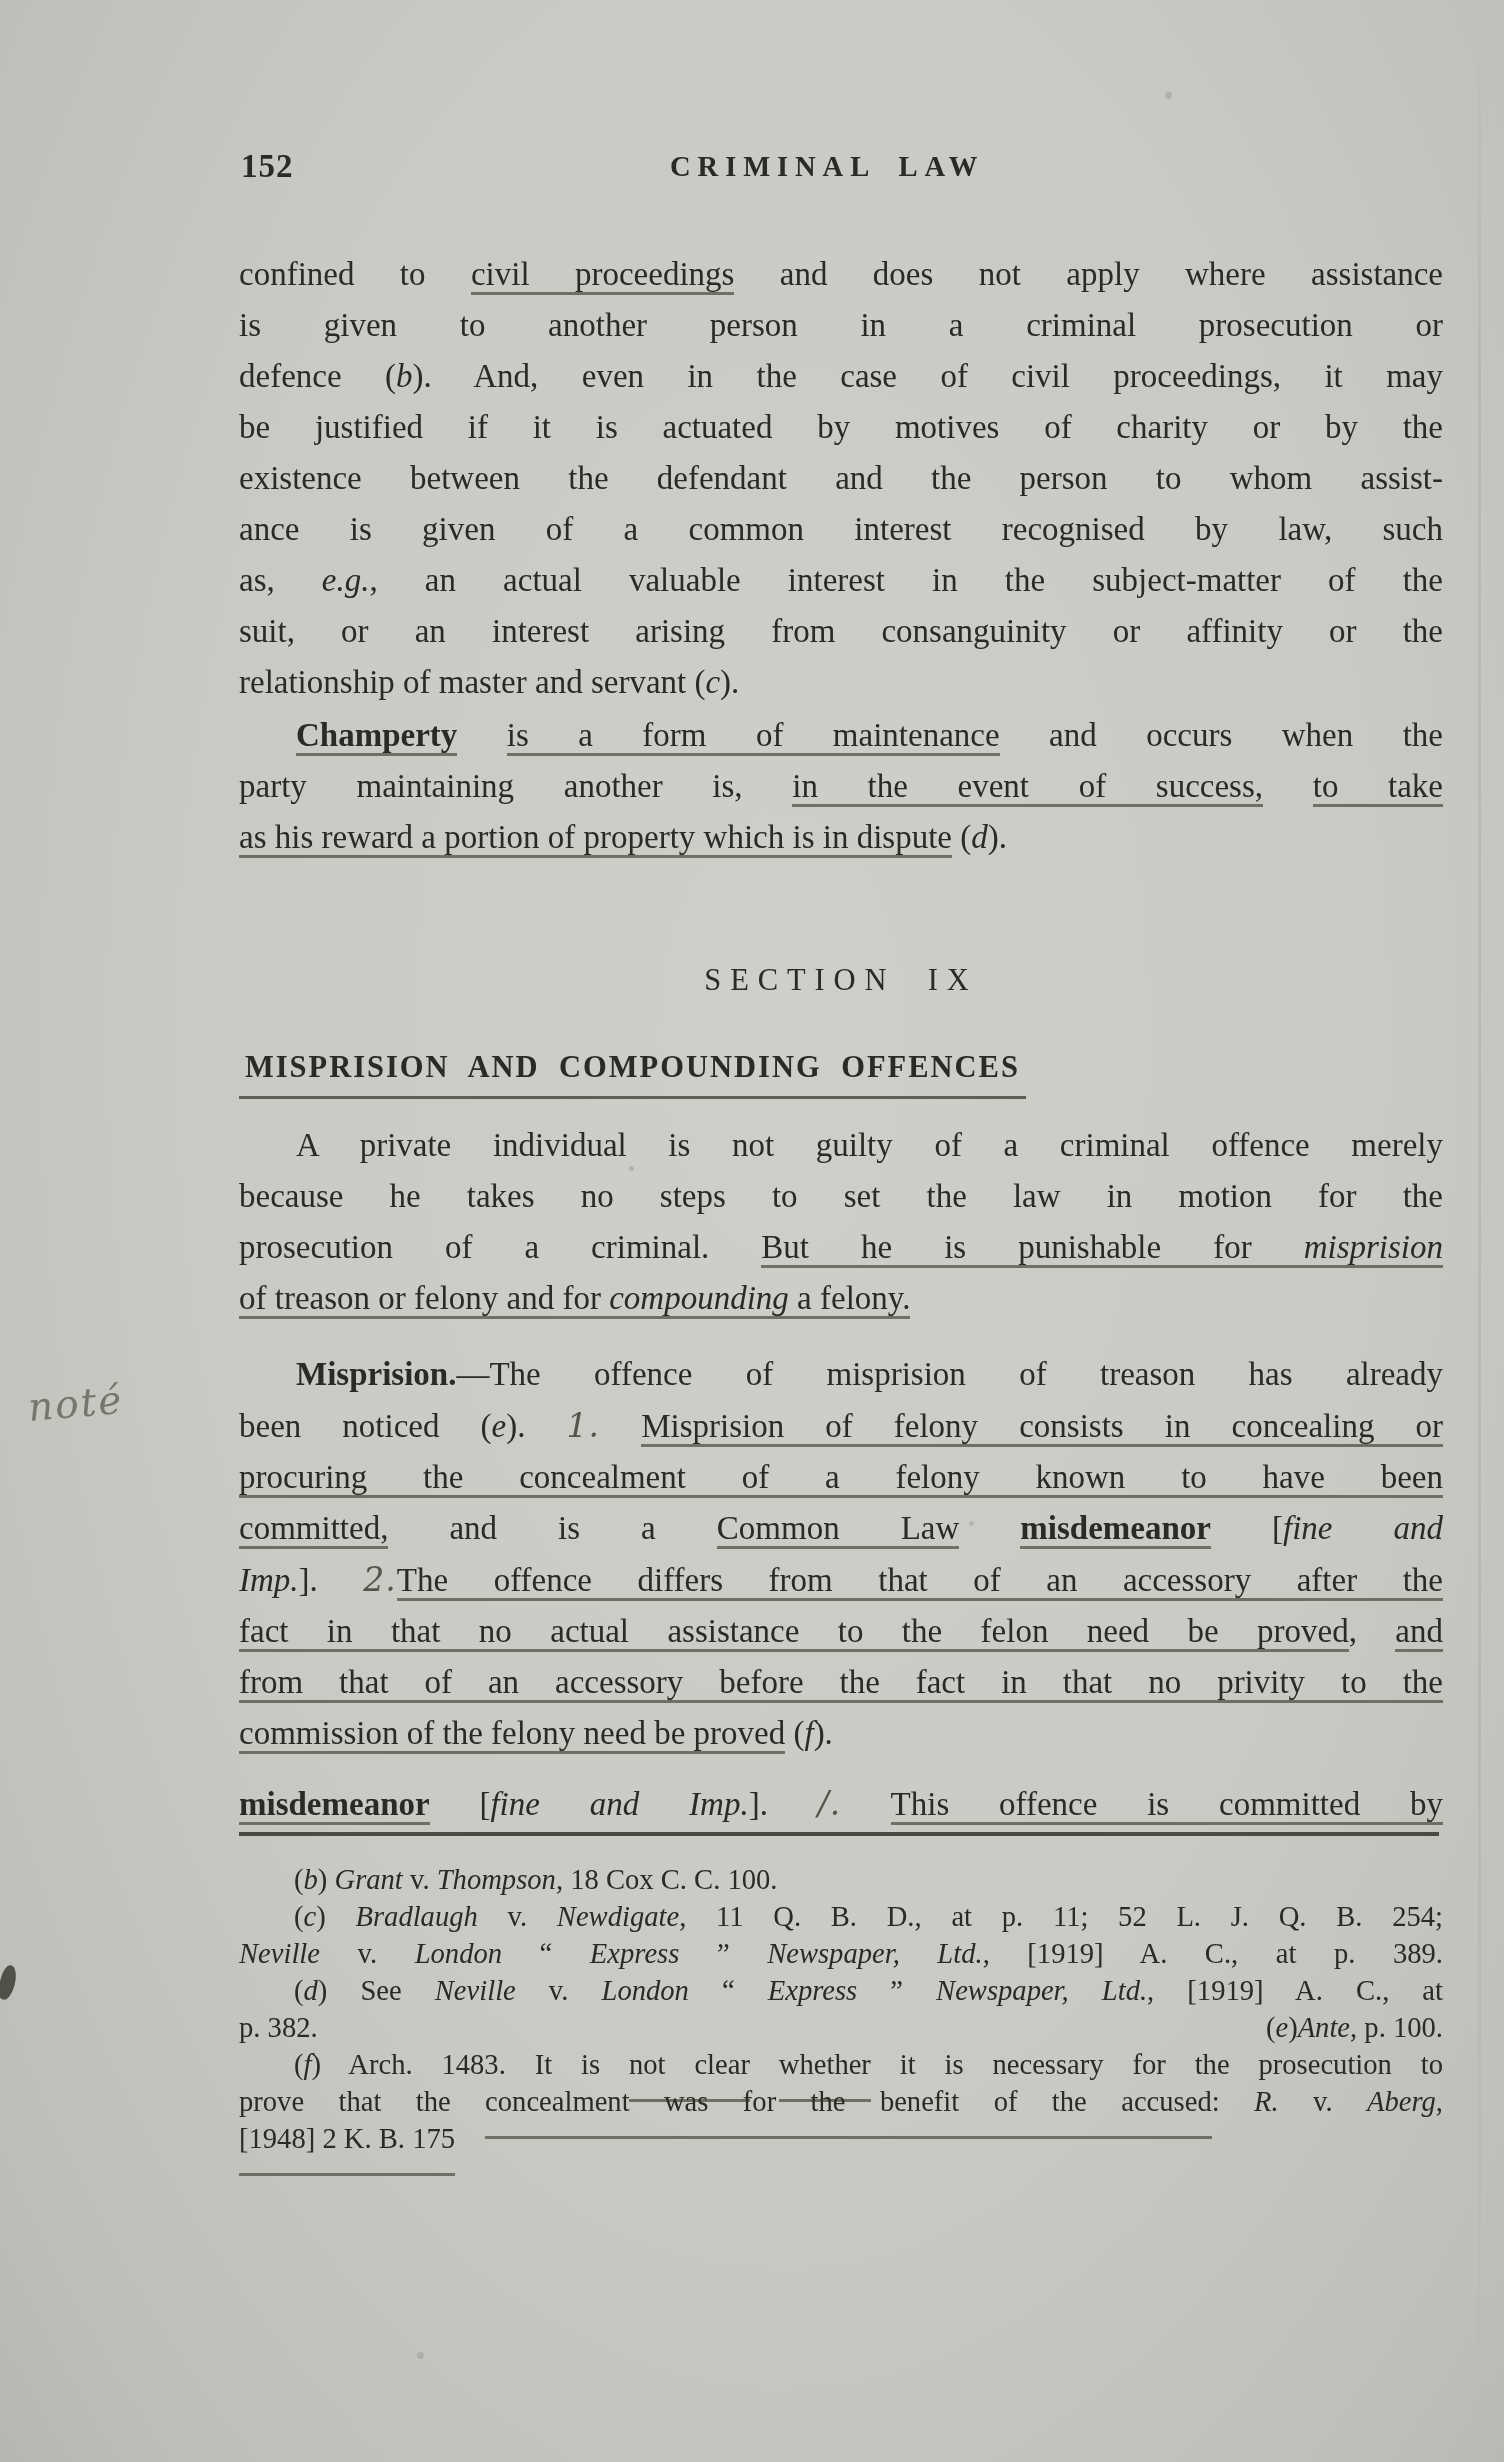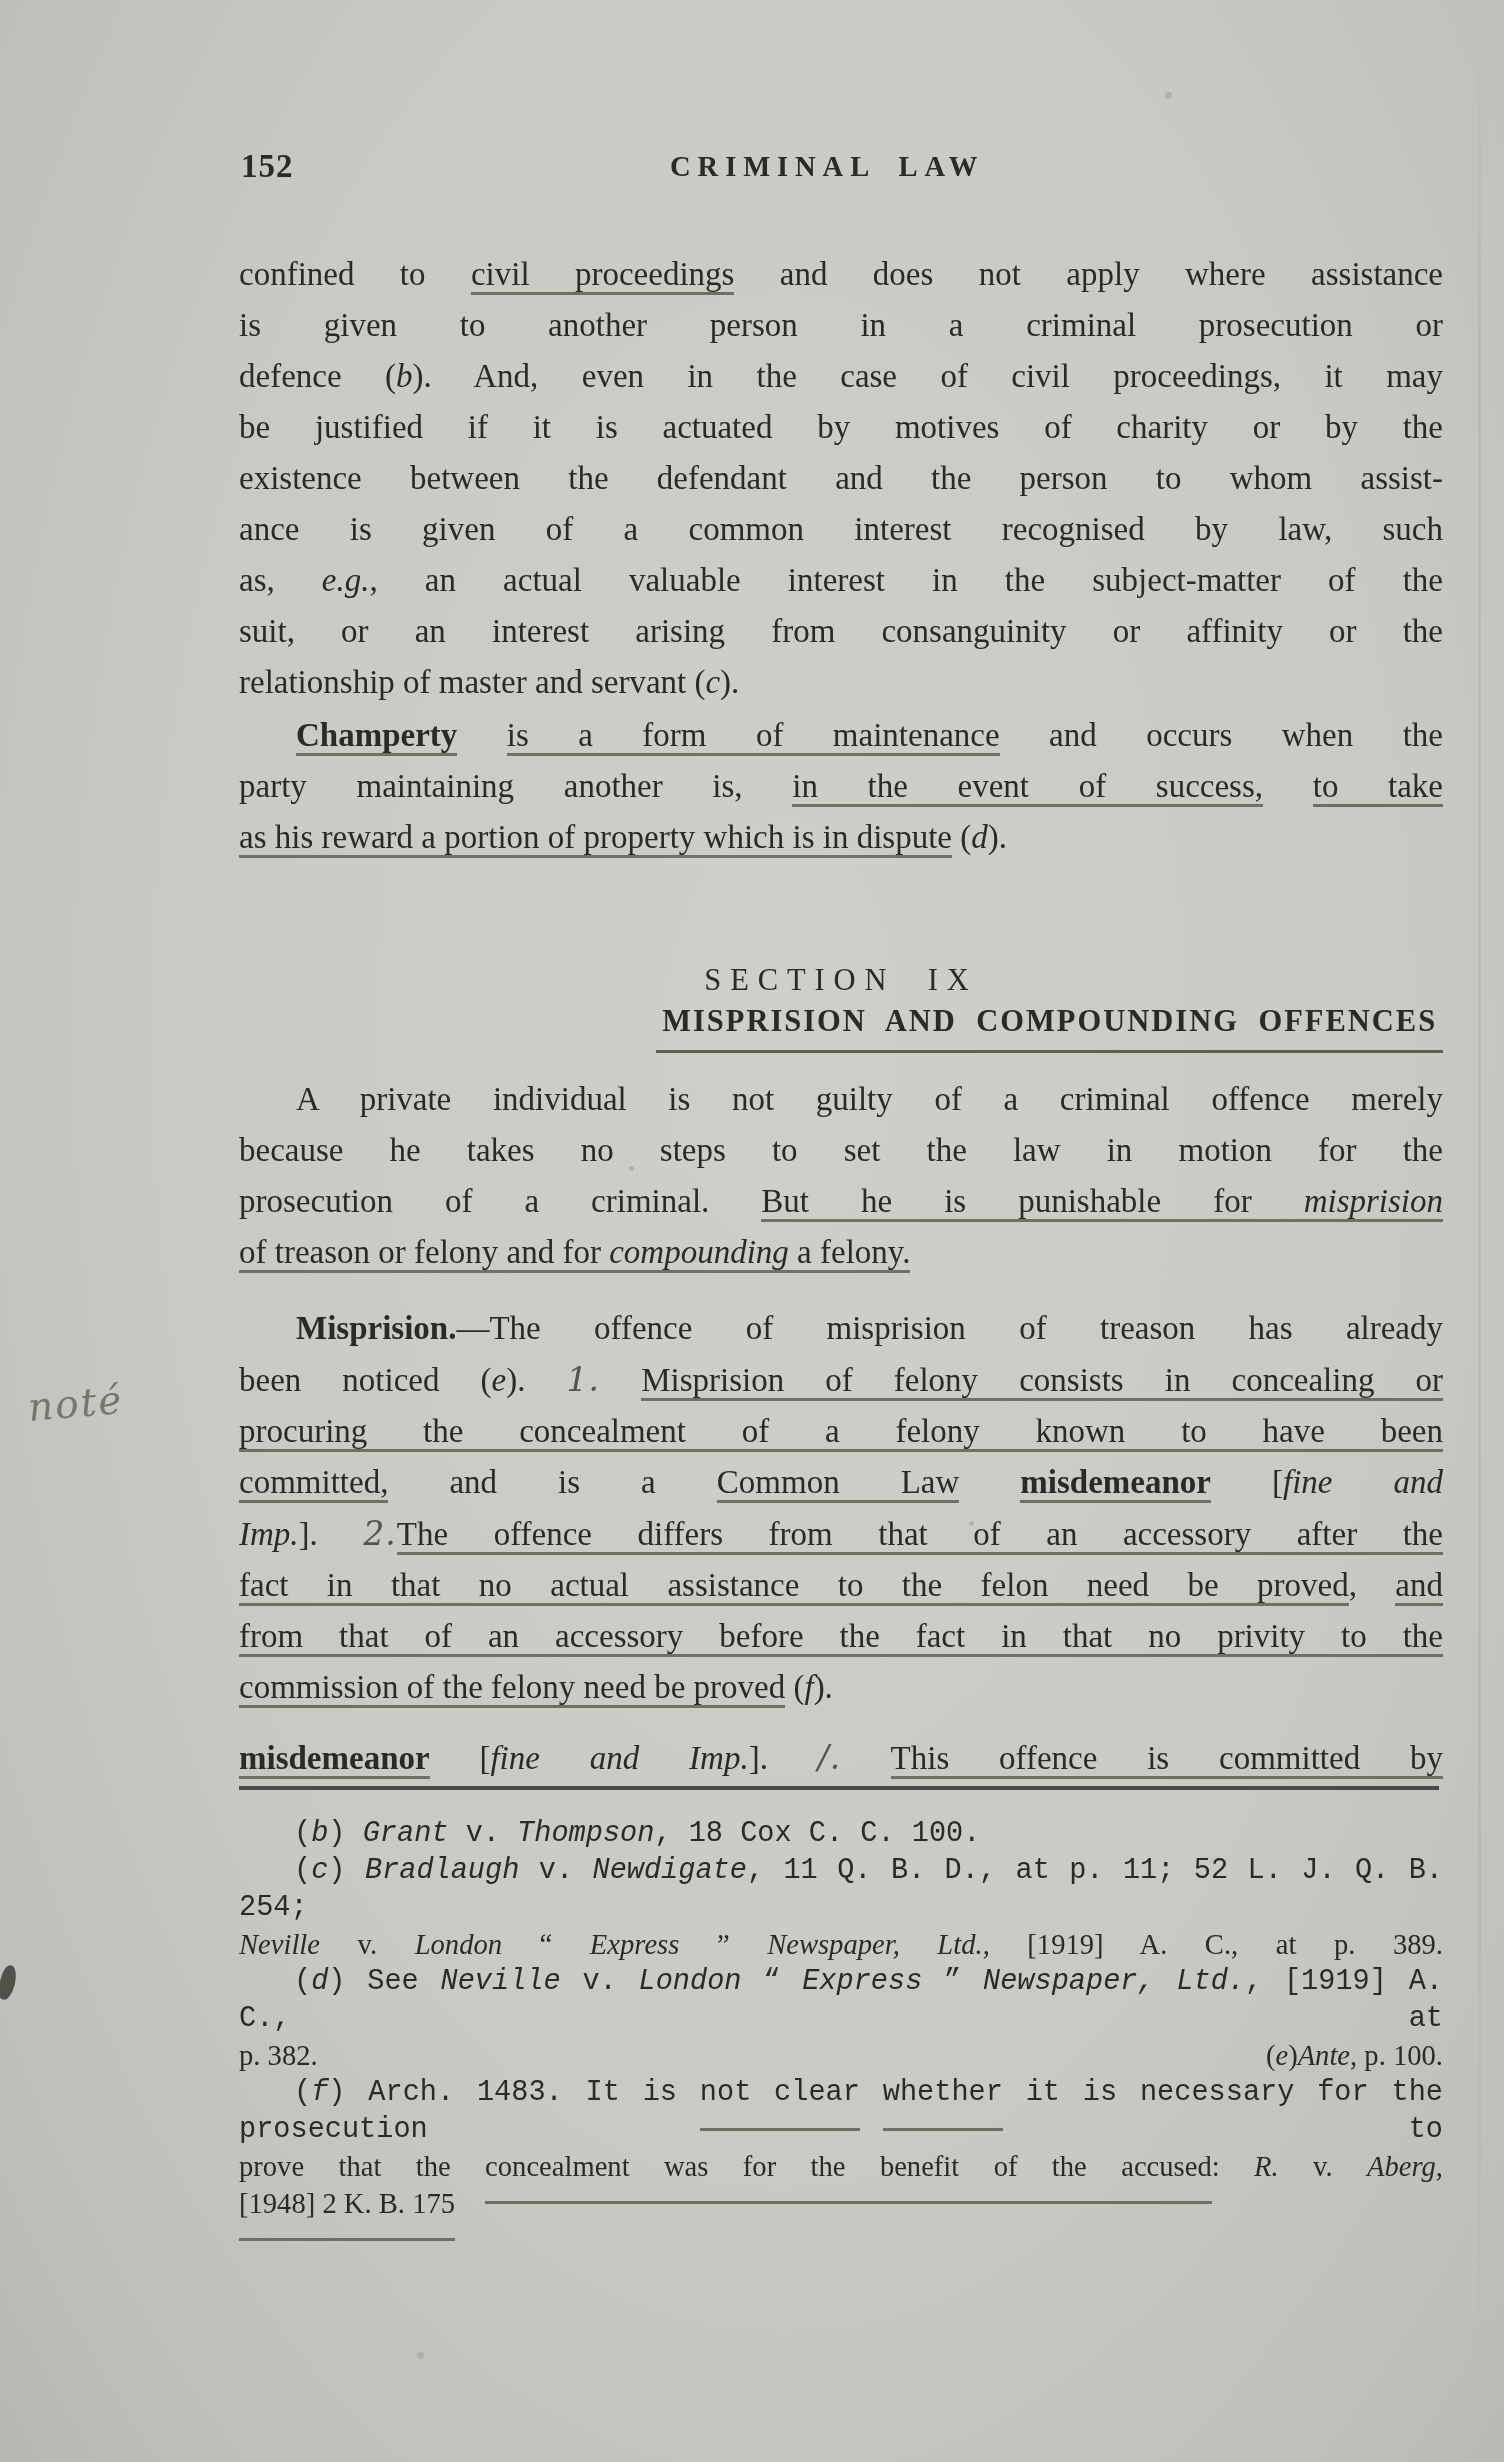--- a/index.html
+++ b/index.html
@@ -22,31 +22,31 @@
   .line.fx{display:flex;}
   .fx .sp{flex:1;}
   .u{border-bottom:3px solid rgba(96,95,86,.85);padding-bottom:0;}
   .b{font-weight:bold;}
   .i{font-style:italic;}
   .h{font-family:"DejaVu Serif",serif;font-style:italic;color:#55544c;letter-spacing:1px;}
   #para1{margin-top:58px;}
   #champerty{margin-top:2px;}
   #sectionix{margin-top:98px;text-align:center;font-size:30.5px;line-height:39px;
     letter-spacing:8.9px;word-spacing:15.8px;}
-  #mainhead{text-align:right;line-height:43px;}
+  #mainhead{margin-top:46px;text-align:left;line-height:43px;}
   #mainhead .ht{display:inline-block;font-weight:bold;font-size:30.5px;letter-spacing:2px;
     word-spacing:9.9px;border-bottom:3.9px solid #605f56;padding:0 5.9px 6.9px 5.9px;}
   #para3{margin-top:20.7px;}
   #para4{margin-top:25.6px;}
   #comphead{margin-top:19.7px;font-weight:bold;font-size:33px;line-height:43px;text-indent:57px;}
   #para6{margin-top:18.7px;}
   .rule{margin-top:2px;height:3.9px;background:#4c4b43;width:1200px;}
   .fn{margin-top:25.6px;}
   .fn .line{font-size:28.6px;line-height:37px;}
-  .fn .line.ind{text-indent:55px;font-family:Liberation Mono, monospace;}
+  .fn .line.ind{text-indent:55px;}
   .fn .u{border-bottom-width:3px;padding-bottom:19px;}
   .margin-note{position:absolute;left:27.6px;top:1381px;font-size:39px;font-style:italic;
     color:#77766d;transform:rotate(-5deg);letter-spacing:2px;font-family:"DejaVu Serif",serif;}
   .ink-blob{position:absolute;left:0px;top:1965px;width:14.8px;height:35px;background:#45453e;
     border-radius:50% 60% 55% 50%;transform:rotate(14deg);opacity:.9;}
   .crease{position:absolute;left:1478px;top:0;width:3px;height:2463px;
     background:linear-gradient(to bottom, rgba(80,80,75,0) 0%, rgba(80,80,75,.10) 15%, rgba(80,80,75,.10) 70%, rgba(80,80,75,0) 100%);}
   .speck{position:absolute;left:0;top:0;width:3px;height:3px;border-radius:50%;
     box-shadow:1167px 94px 0 2px rgba(70,70,64,.18), 630px 1167px 0 1px rgba(70,70,64,.2),
       970px 1522px 0 1px rgba(70,70,64,.18), 419px 2354px 0 2px rgba(70,70,64,.15),

